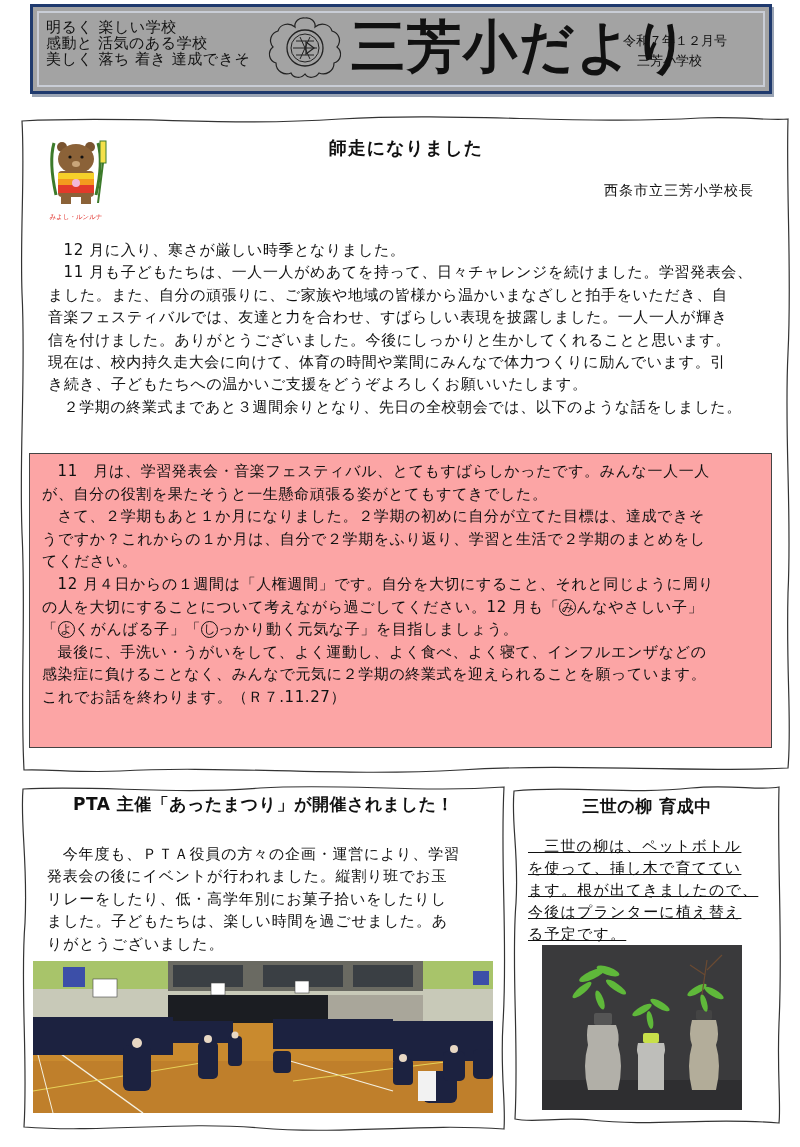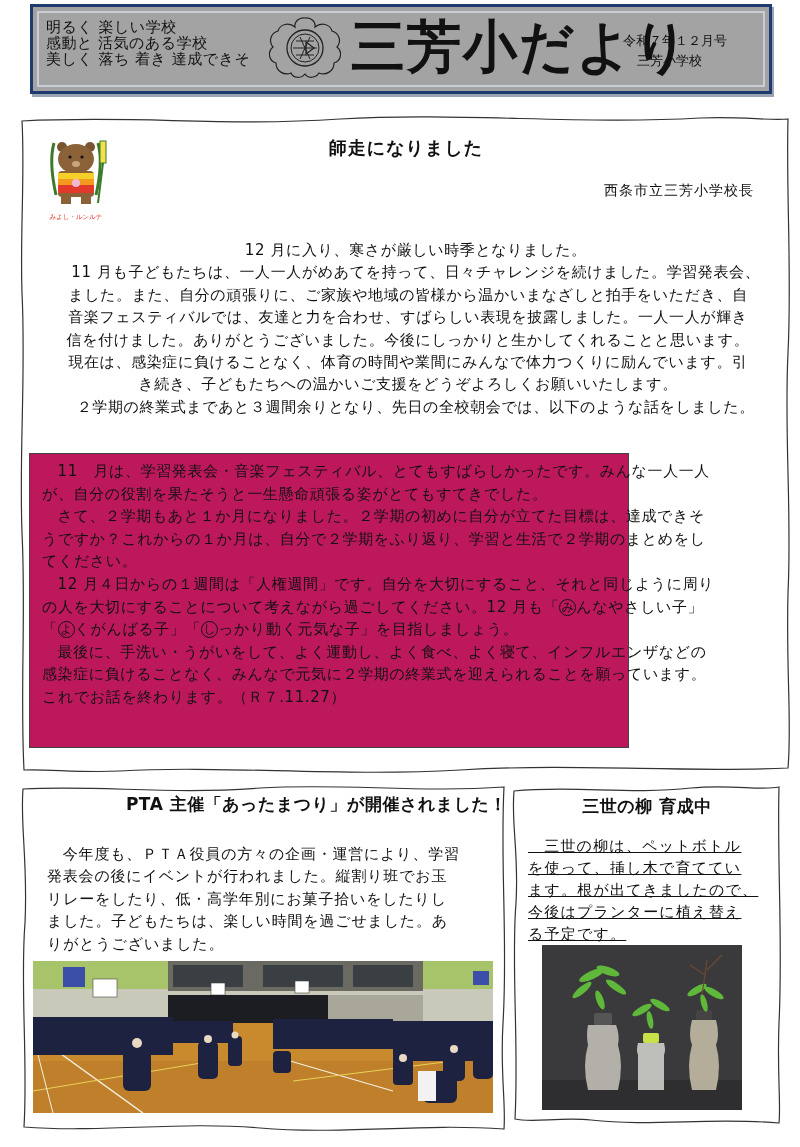--- a/index.html
+++ b/index.html
@@ -29,36 +29,36 @@
 
   
   .wavy { position: absolute; }
   .wavy svg.frame { position: absolute; left: 0; top: 0; width: 100%; height: 100%; overflow: visible; }
 
   
   #principal { left: 20px; top: 113px; width: 772px; height: 660px; }
   .mascot { position: absolute; left: 26px; top: 24px; width: 66px; height: 88px; }
   .p-title { position: absolute; left: 0; width: 100%; top: 23px; text-align: center; font-size: 18px; font-weight: 900; letter-spacing: 1px; }
   .p-author { position: absolute; right: 38px; top: 69px; font-size: 14px; letter-spacing: 1px; }
-  .p-body { position: absolute; left: 12px; top: 126px; width: 752px; font-size: 15px; line-height: 22.4px; letter-spacing: 0.6px; text-align: center; }
+  .p-body { position: absolute; left: 28px; top: 126px; width: 752px; font-size: 15px; line-height: 22.4px; letter-spacing: 0.6px; }
   .p-body p { white-space: nowrap; }
   .speech {
-    position: absolute; left: 9px; top: 340px; width: 600px; height: 295px;
-    border: 1px solid #444; background: #be185d;
+    position: absolute; left: 9px; top: 340px; width: 743px; height: 295px;
+    border: 1px solid #444; background: #fca5a5;
   }
   .speech-body { position: absolute; left: 12px; top: 6px; width: 725px; font-size: 15px; line-height: 22.6px; letter-spacing: 0.6px; }
   .speech-body p { white-space: nowrap; }
   .circ {
     display: inline-block; width: 17px; height: 17px; border: 1.3px solid #111; border-radius: 50%;
     font-size: 12px; line-height: 14px; text-align: center; vertical-align: 1px; letter-spacing: 0;
   }
 
   
   #pta { left: 20px; top: 783px; width: 487px; height: 350px; }
-  .pta-title { position: absolute; left: 0; width: 100%; top: 10px; text-align: right; font-size: 17px; font-weight: 900; letter-spacing: 0.5px; }
+  .pta-title { position: absolute; left: 0; width: 100%; top: 10px; text-align: center; font-size: 17px; font-weight: 900; letter-spacing: 0.5px; }
   .pta-body { position: absolute; left: 27px; top: 60px; width: 450px; font-size: 15px; line-height: 22.4px; letter-spacing: 0.8px; }
   .pta-body p { white-space: nowrap; }
   .pta-photo { position: absolute; left: 13px; top: 178px; width: 460px; height: 152px; overflow: hidden; }
 
   
   #willow { left: 511px; top: 783px; width: 272px; height: 345px; }
   .w-title { position: absolute; left: 0; width: 100%; top: 12px; text-align: center; font-size: 17px; font-weight: 900; letter-spacing: 0.5px; }
   .w-body { position: absolute; left: 17px; top: 52px; width: 250px; font-size: 15px; line-height: 22px; letter-spacing: 1.2px; }
   .w-body p { white-space: nowrap; text-decoration: underline; }
   .w-photo { position: absolute; left: 31px; top: 162px; width: 200px; height: 165px; overflow: hidden; }
@@ -116,21 +116,21 @@
     <text x="30" y="82" font-size="6.5" fill="#e0302a" text-anchor="middle" font-family="DejaVu Sans, sans-serif">みよし・ルンルナ</text>
   </svg>
   <div class="p-title">師走になりました</div>
   <div class="p-author">西条市立三芳小学校長</div>
   <div class="p-body">
     <p>　12 月に入り、寒さが厳しい時季となりました。</p>
     <p>　11 月も子どもたちは、一人一人がめあてを持って、日々チャレンジを続けました。学習発表会、</p>
     <p>ました。また、自分の頑張りに、ご家族や地域の皆様から温かいまなざしと拍手をいただき、自</p>
     <p>音楽フェスティバルでは、友達と力を合わせ、すばらしい表現を披露しました。一人一人が輝き</p>
     <p>信を付けました。ありがとうございました。今後にしっかりと生かしてくれることと思います。</p>
-    <p>現在は、感染症に負けることなく、体育の時間や業間にみんなで体力つくりに励んでいます。引</p>
+    <p>現在は、校内持久走大会に向けて、体育の時間や業間にみんなで体力つくりに励んでいます。引</p>
     <p>き続き、子どもたちへの温かいご支援をどうぞよろしくお願いいたします。</p>
     <p>　２学期の終業式まであと３週間余りとなり、先日の全校朝会では、以下のような話をしました。</p>
   </div>
   <div class="speech">
     <div class="speech-body">
       <p>　11　月は、学習発表会・音楽フェスティバル、とてもすばらしかったです。みんな一人一人</p>
       <p>が、自分の役割を果たそうと一生懸命頑張る姿がとてもすてきでした。</p>
       <p>　さて、２学期もあと１か月になりました。２学期の初めに自分が立てた目標は、達成できそ</p>
       <p>うですか？これからの１か月は、自分で２学期をふり返り、学習と生活で２学期のまとめをし</p>
       <p>てください。</p>

